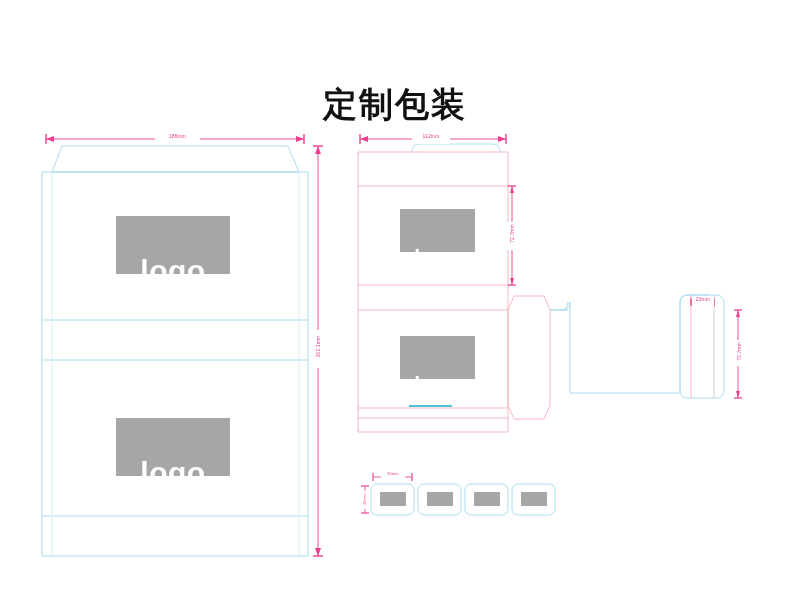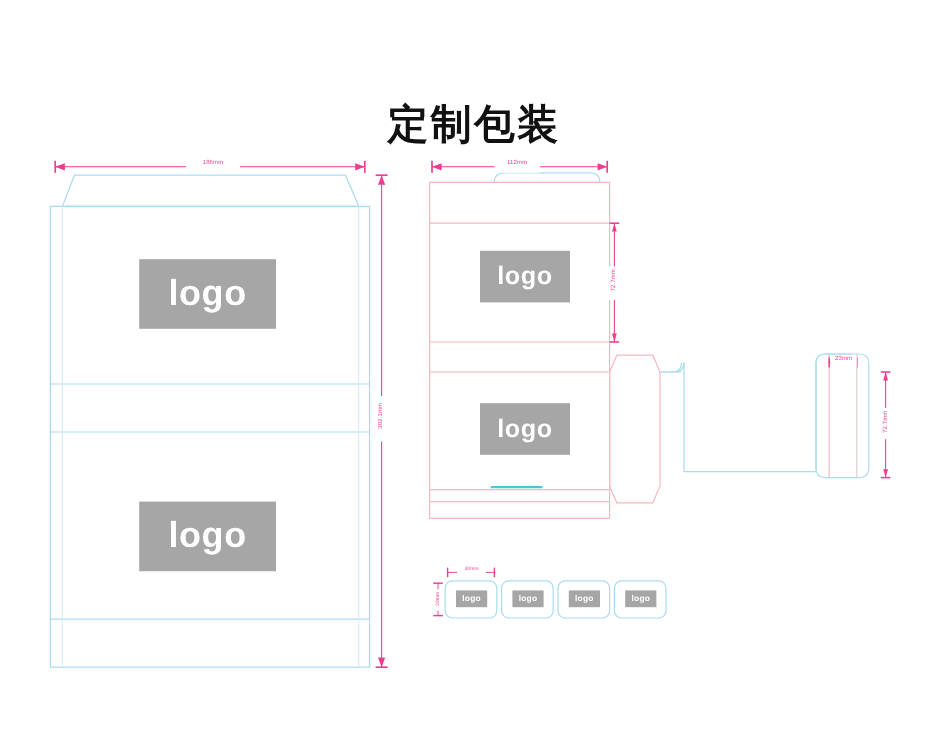--- a/index.html
+++ b/index.html
@@ -40,20 +40,21 @@
   .logo-tile {
     position: absolute;
     display: flex;
     align-items: center;
     justify-content: center;
     color: #ffffff;
     font-weight: 600;
     letter-spacing: 0.5px;
     line-height: 1;
     user-select: none;
+    margin-top: 26px;
   }
   .logo-lg { font-size: 30px; }
   .logo-md { font-size: 21px; }
   .logo-xs { font-size: 7px; letter-spacing: 0.2px; }
 
   .dim-label {
     position: absolute;
     color: #ec3e8e;
     font-size: 5px;
     white-space: nowrap;

